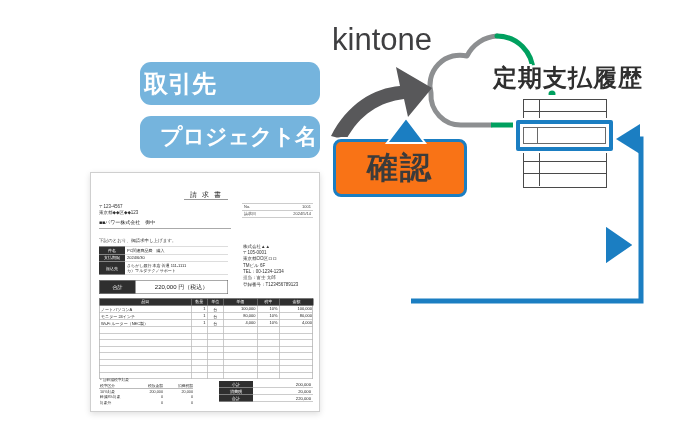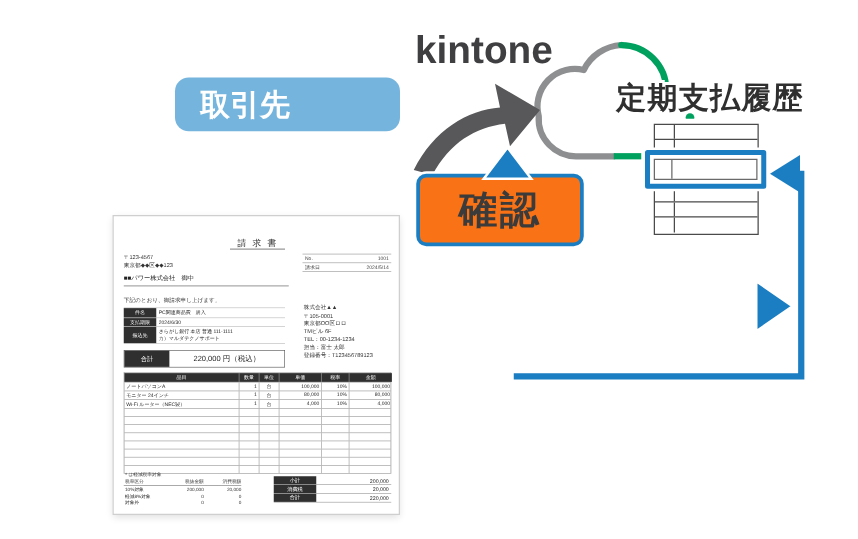--- a/index.html
+++ b/index.html
@@ -3,27 +3,27 @@
 <meta charset="utf-8">
 <style>
   html,body{margin:0;padding:0;background:#fff;}
   *{box-sizing:border-box;font-family:"Liberation Sans","DejaVu Sans",sans-serif;}
   .canvas{position:relative;width:686px;height:431px;background:#fff;overflow:hidden;}
   svg{position:absolute;left:0;top:0;pointer-events:none;}
   #bg-art{z-index:1;}
   #fg-art{z-index:9;}
 
   
-  .kintone-logo{position:absolute;left:332px;top:22px;font-size:31px;font-weight:bold;
+  .kintone-logo{position:absolute;left:332px;top:22px;font-size:31px;font-weight:normal;
     color:#3f3f41;letter-spacing:0px;z-index:2;}
 
   
   .tag{position:absolute;background:#75b4dd;color:#fff;font-weight:bold;border-radius:11px;
     display:flex;align-items:center;z-index:6;}
-  .tag-vendor{left:140px;top:62px;width:180px;height:43px;font-size:24px;padding-left:20px;border-radius:11px;}
+  .tag-vendor{left:140px;top:62px;width:180px;height:43px;font-size:24px;padding-left:4px;border-radius:11px;}
   .tag-project{left:140px;top:116px;width:180px;height:42px;font-size:22px;padding-left:20px;}
   .tag-amount{left:291px;top:283px;width:120px;height:39px;font-size:23px;
     justify-content:center;box-shadow:0 0 0 3px #fff;z-index:8;}
 
   
   .callout{position:absolute;background:#f97316;border:3px solid #1b7ec2;border-radius:8px;
     color:#3b3b3b;font-weight:bold;display:flex;align-items:center;justify-content:center;
     box-shadow:0 0 0 2px #fff;z-index:7;}
   .callout-confirm{left:333px;top:139px;width:134px;height:58px;font-size:31px;letter-spacing:2px;}
   .callout-update{left:475px;top:218px;width:133px;height:55px;font-size:31px;letter-spacing:2px;}
@@ -106,20 +106,21 @@
       <path d="M497,36 A36,36 0 0 1 533,72" fill="none" stroke="#00a05f" stroke-width="5" stroke-linecap="round"></path>
       <line x1="491" y1="125" x2="513" y2="125" stroke="#00a05f" stroke-width="5"></line>
       <circle cx="552" cy="94" r="3.5" fill="#00a05f"></circle>
     </g>
     <path d="M331,136 C347,104 374,88 400,86 L396,67 L432,88 L408,117 L404,99 C380,102 360,114 346,140 Z" fill="#58585a"></path>
   </svg>
 
   <div class="kintone-logo">kintone</div>
 
   <div class="tag tag-vendor">取引先</div>
+  <div class="tag tag-project">プロジェクト名</div>
 
   <div class="app-title">定期支払履歴</div>
 
   <div class="app-table">
     <div class="app-row"></div>
     <div class="app-row"></div>
     <div class="app-row"></div>
     <div class="app-row"></div>
     <div class="app-row"></div>
     <div class="app-row"></div>

